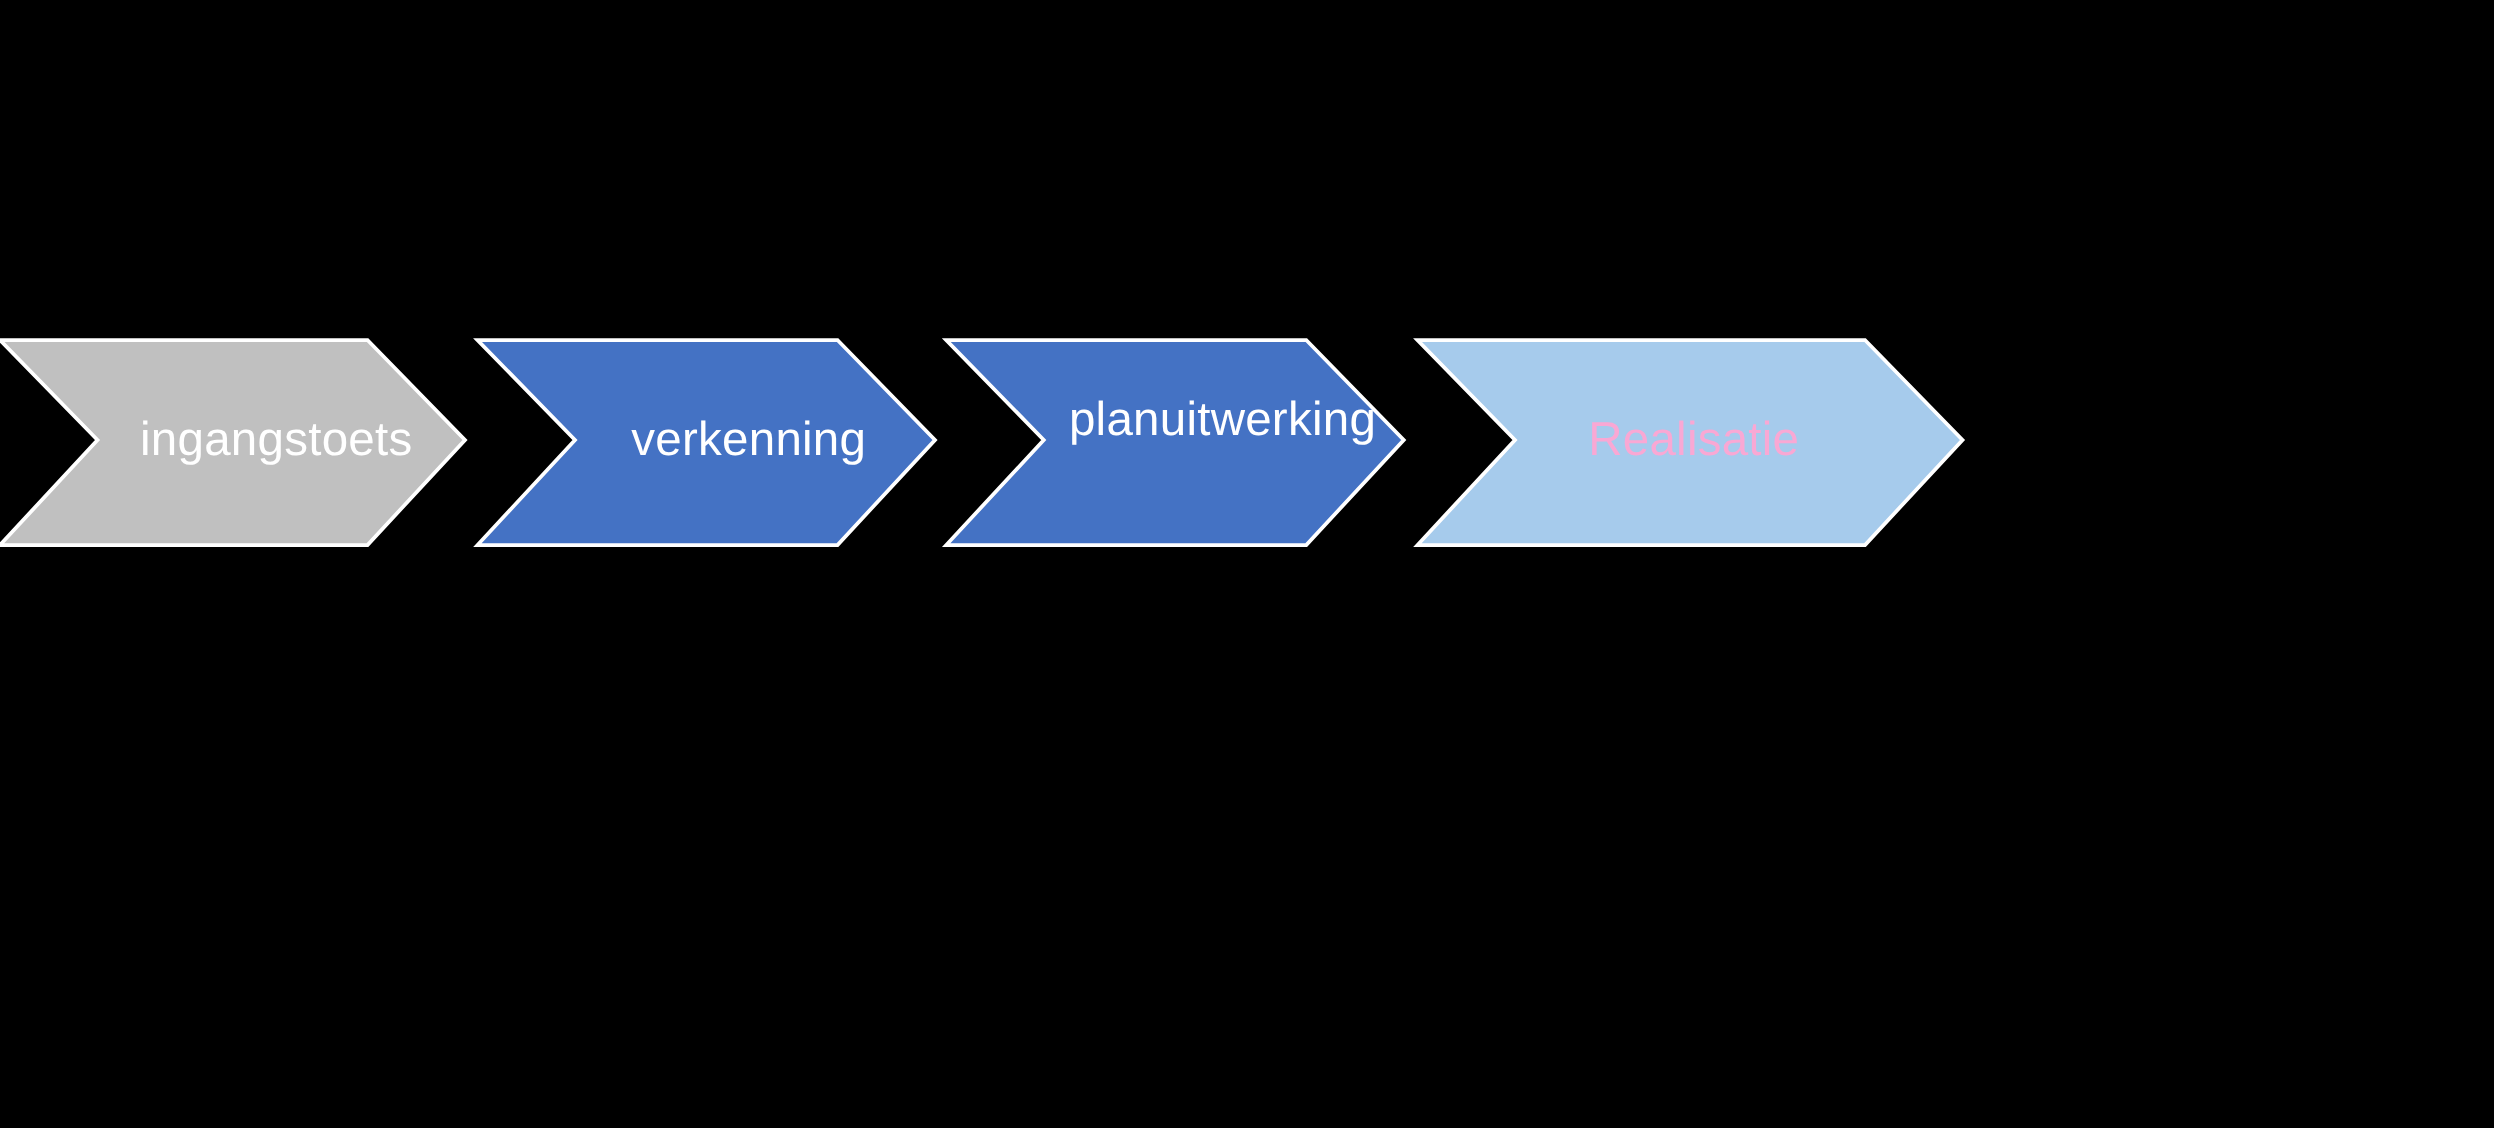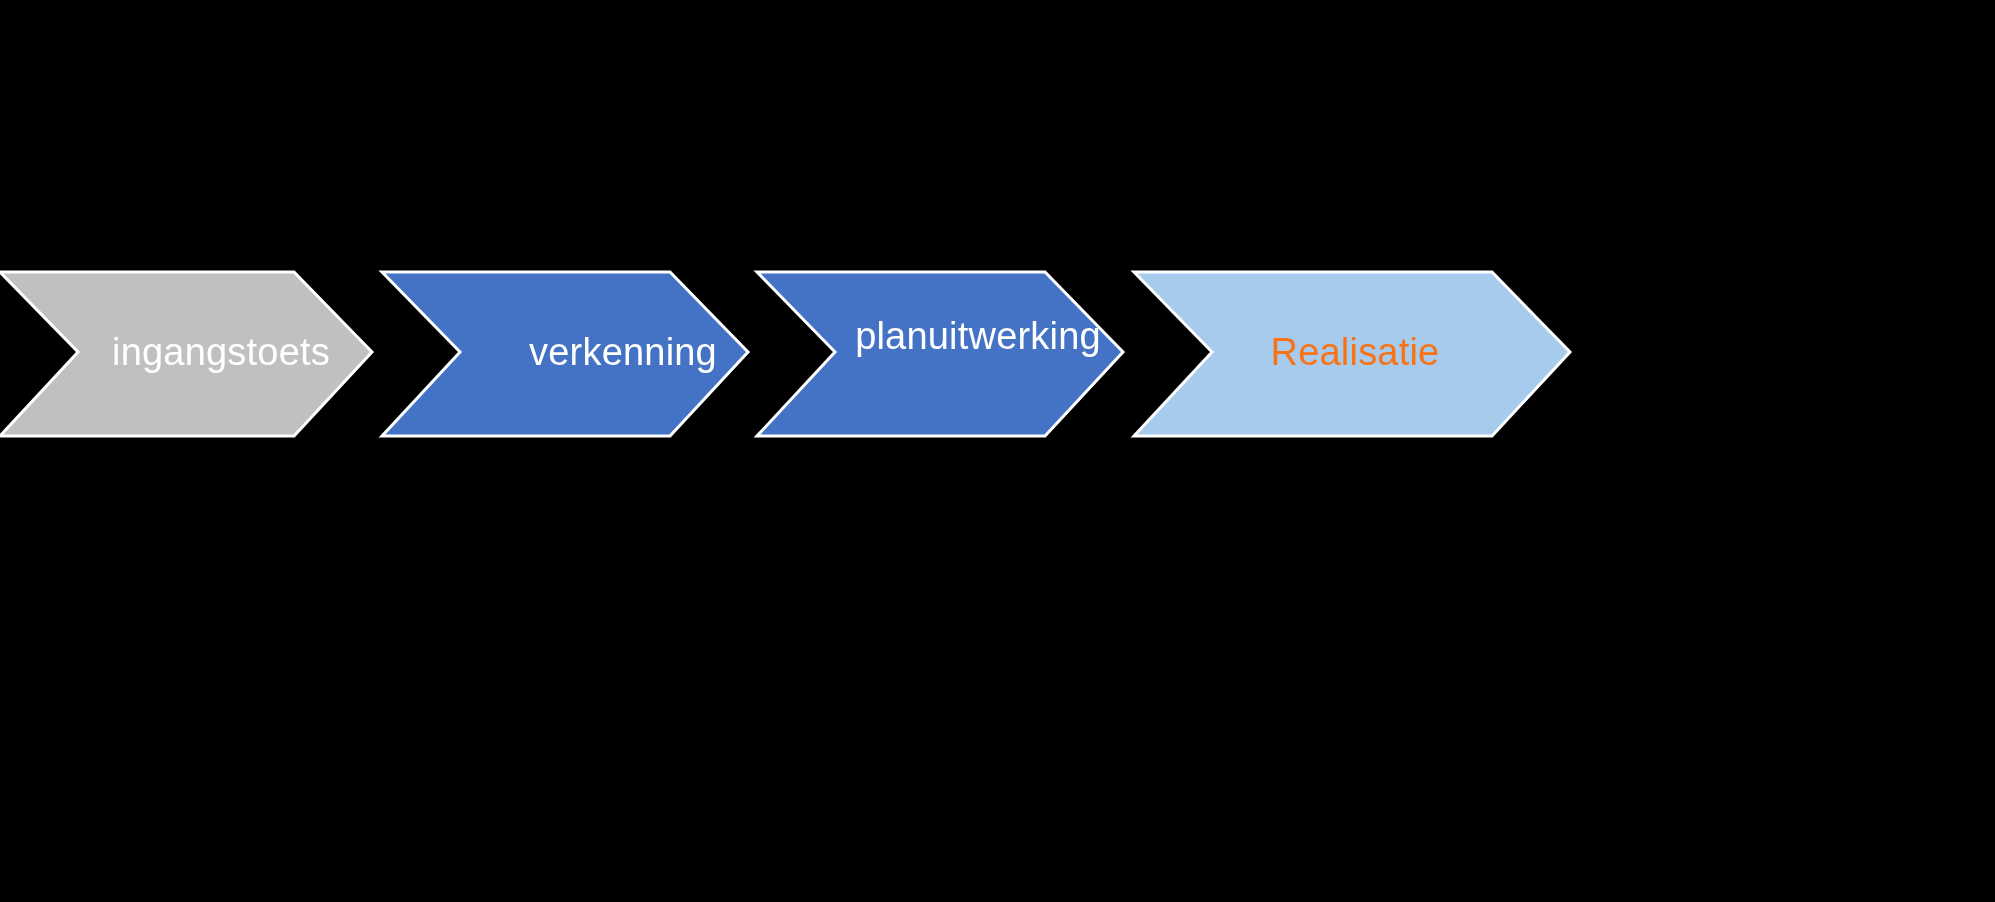--- a/index.html
+++ b/index.html
@@ -52,18 +52,18 @@
 
   <svg class="chevron-svg" id="chevron-layer" viewBox="0 0 1995 902" xmlns="http://www.w3.org/2000/svg">
       <polygon points="0,272 294,272 372,352 294,436 0,436 78,352" fill="#c0c0c0" stroke="#ffffff" stroke-width="3" stroke-linejoin="miter"></polygon>
       <polygon points="382,272 670,272 748,352 670,436 382,436 460,352" fill="#4472c4" stroke="#ffffff" stroke-width="3" stroke-linejoin="miter"></polygon>
       <polygon points="757,272 1045,272 1123,352 1045,436 757,436 835,352" fill="#4472c4" stroke="#ffffff" stroke-width="3" stroke-linejoin="miter"></polygon>
       <polygon points="1134,272 1492,272 1570,352 1492,436 1134,436 1212,352" fill="#a6cbec" stroke="#ffffff" stroke-width="3" stroke-linejoin="miter"></polygon>
     </svg>
 
   <div id="label-layer">
       <div class="chevron-label" style="left: 221px; top: 352px; color: rgb(255, 255, 255);">ingangstoets</div>
-      <div class="chevron-label" style="left: 599px; top: 352px; color: rgb(255, 255, 255); margin-left: 24px;">verkenning</div>
+      <div class="chevron-label" style="left: 599px; top: 352px; color: rgb(255, 255, 255);">verkenning</div>
       <div class="chevron-label" style="left: 978px; top: 336px; color: rgb(255, 255, 255);">planuitwerking</div>
-      <div class="chevron-label" style="left: 1355px; top: 352px; color: #f97316;">Realisatie</div>
+      <div class="chevron-label" style="left: 1355px; top: 352px; color: #f9a8d4;">Realisatie</div>
     </div>
 
 </div>
 
 </body></html>

